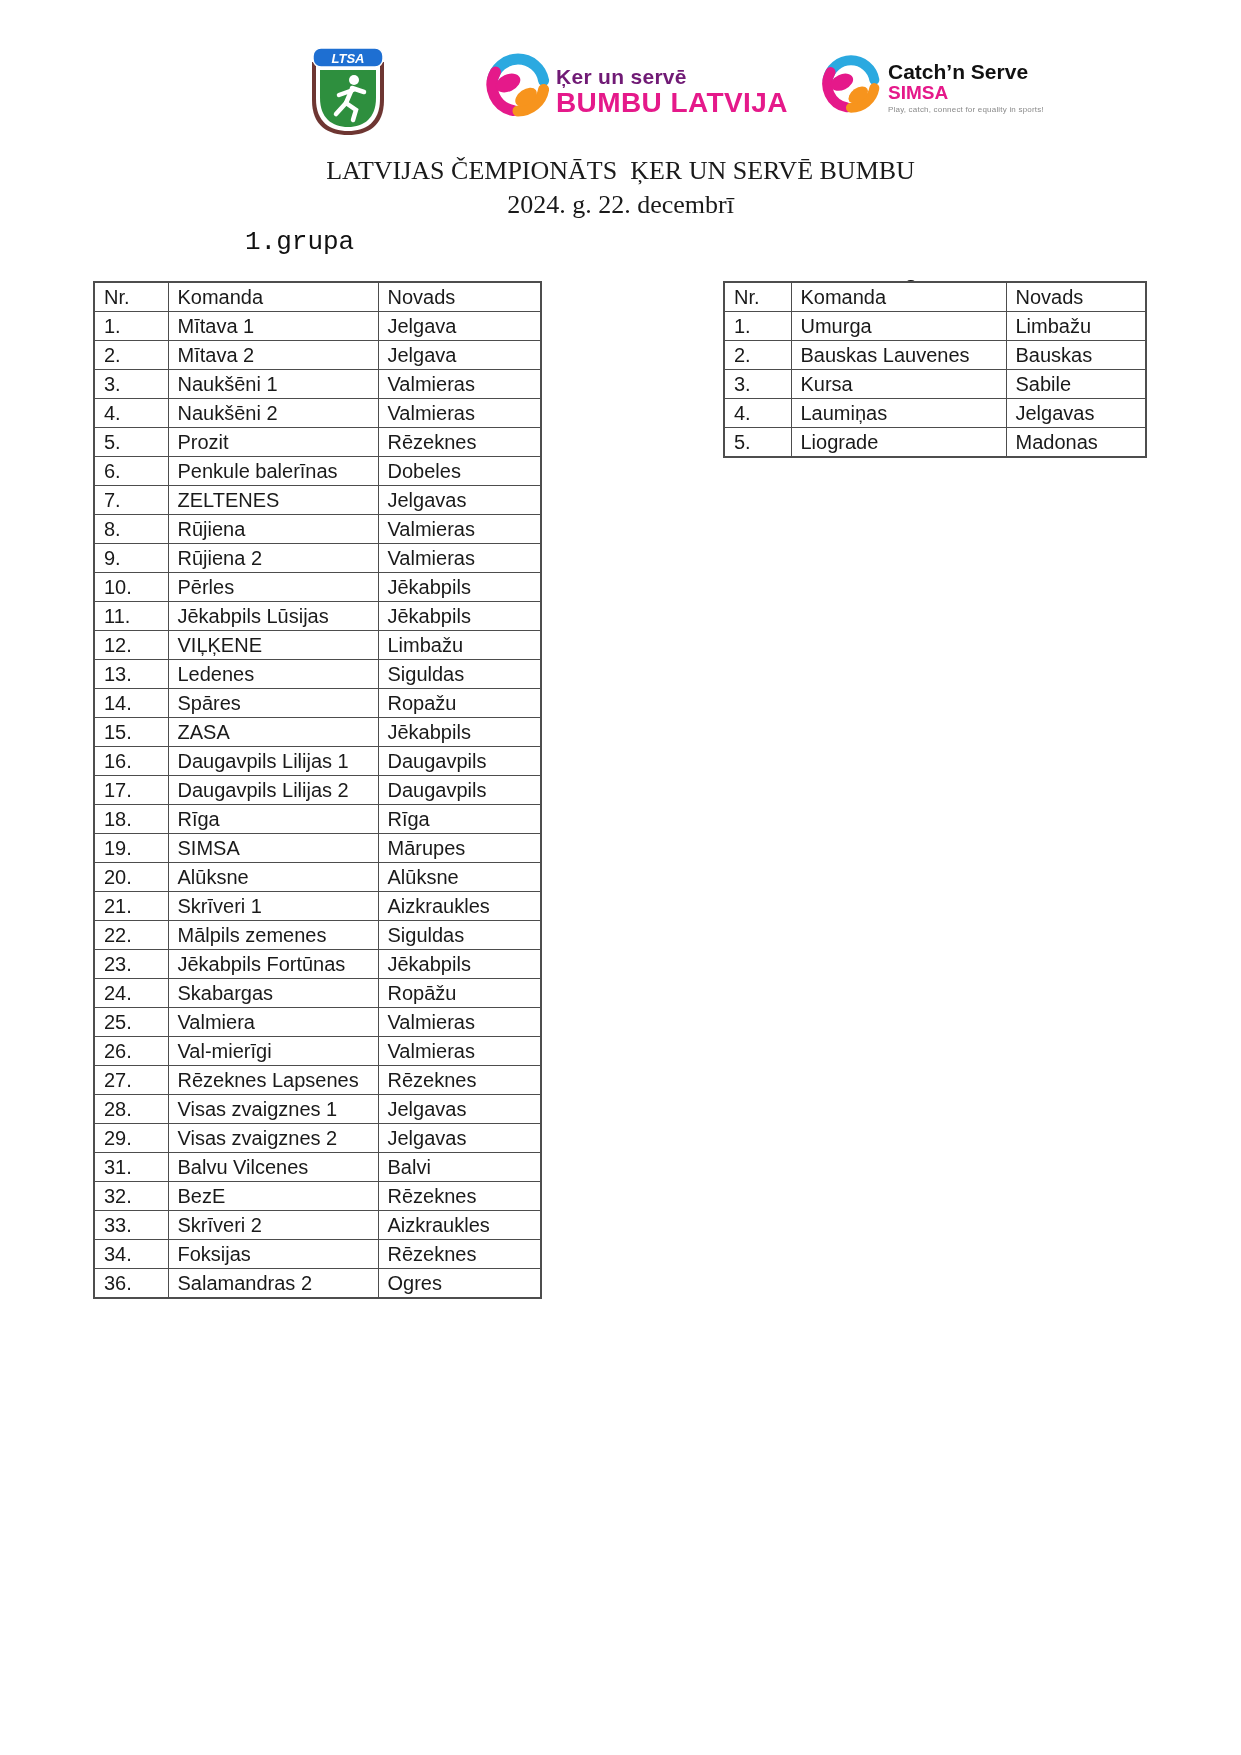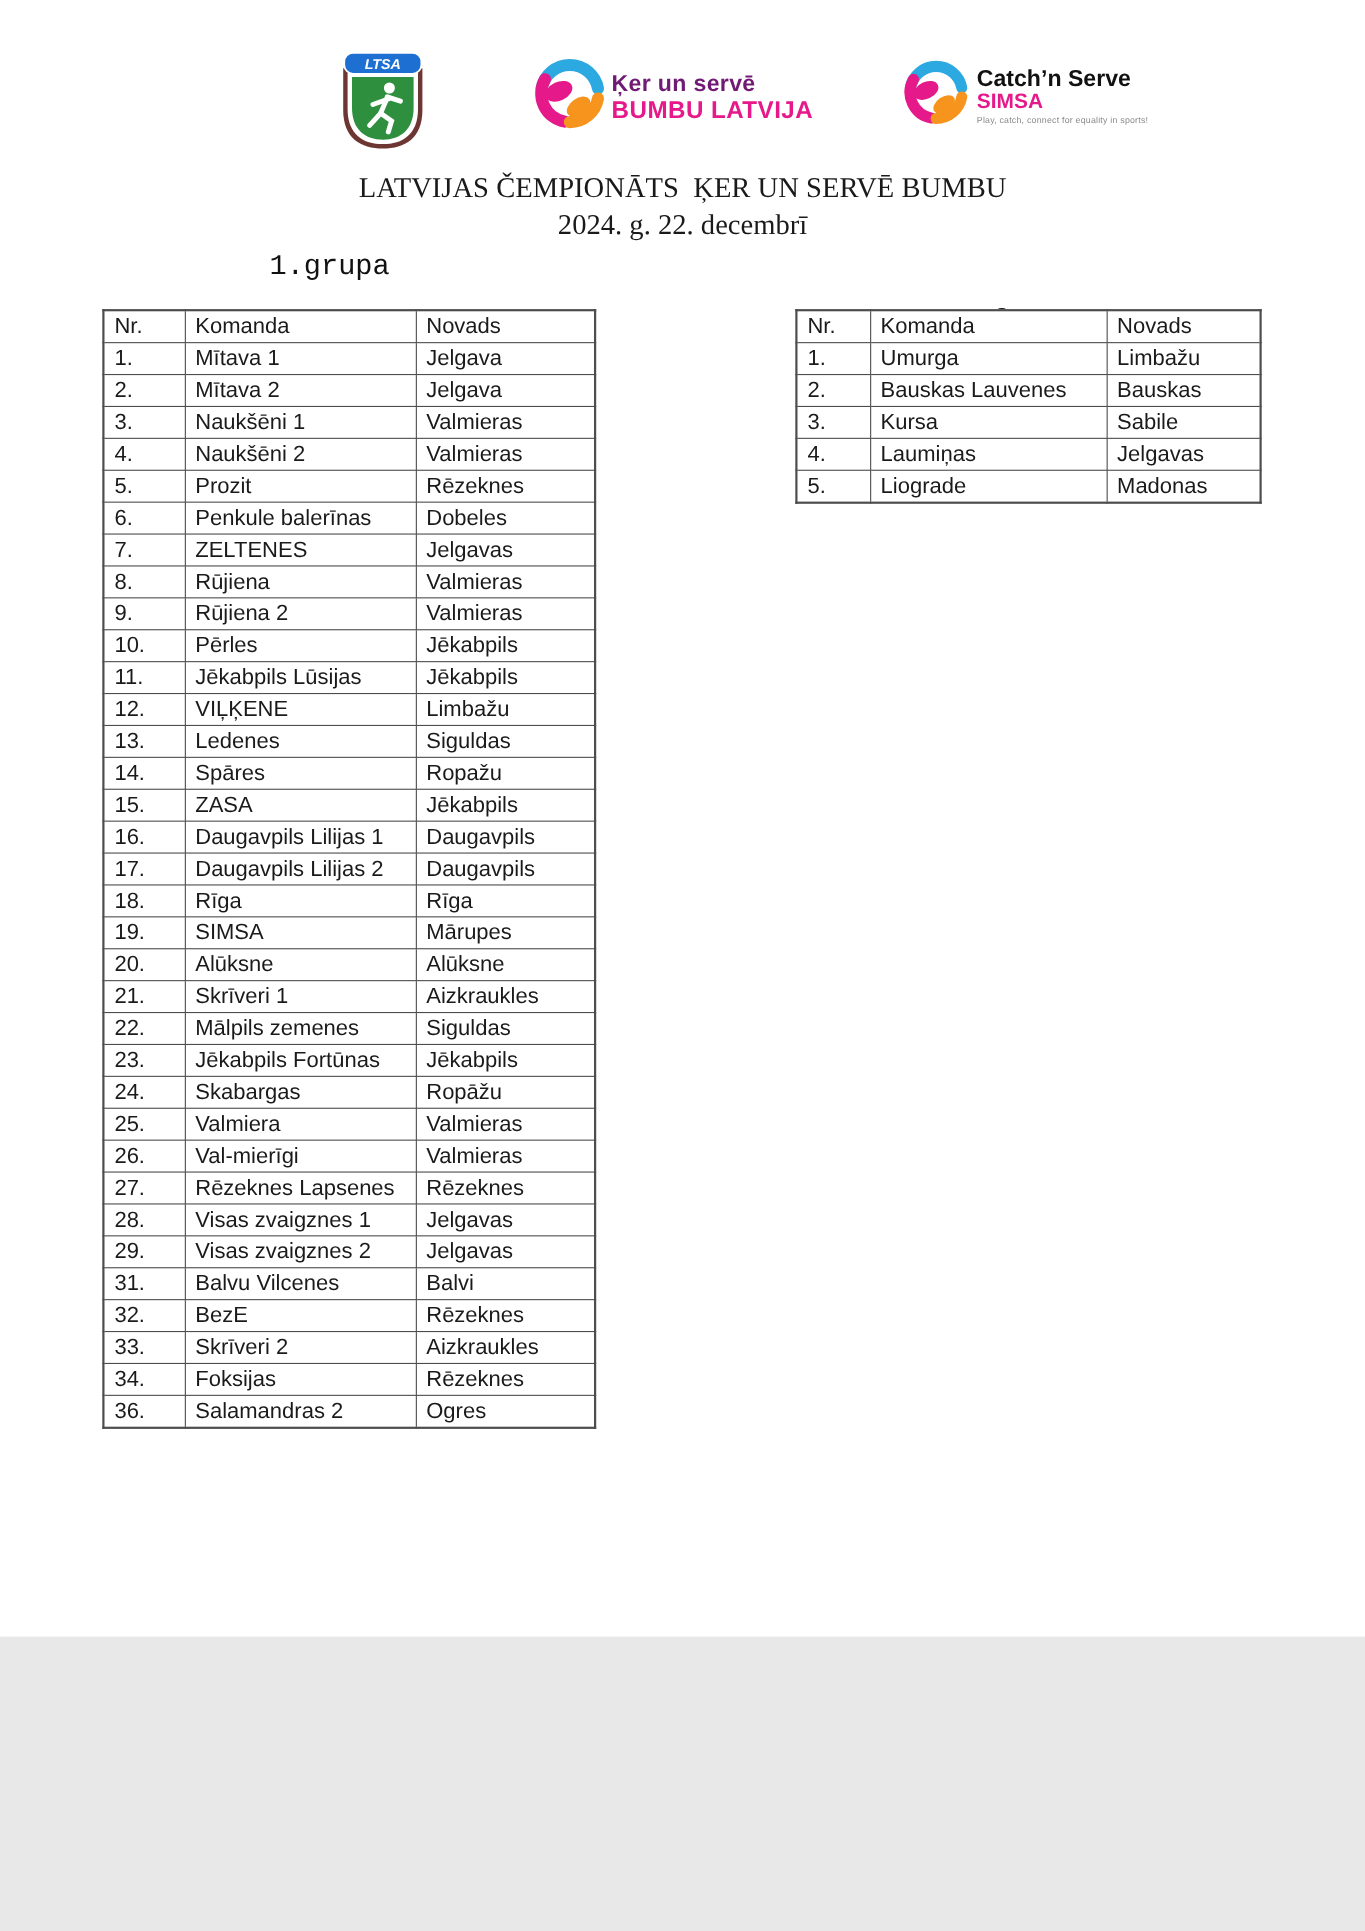--- a/index.html
+++ b/index.html
@@ -1,34 +1,34 @@
 <!DOCTYPE html>
 <html><head>
 <meta charset="utf-8">
 <style>
   html,body { margin:0; padding:0; background:#e8e8e8; }
   .page {
     position:relative;
-    width:1241px; height:1488px;
+    width:1241px; height:1755px;
     margin:0 auto;
     background:#ffffff;
     font-family:"Liberation Sans", sans-serif;
     color:#1a1a1a;
     overflow:hidden;
   }
 
   
   .logo { position:absolute; }
   #logo-ltsa { left:306px; top:46px; }
   #logo-kus-circle { left:484px; top:48px; }
   #logo-cs-circle  { left:820px; top:50px; }
 
   .kus-text { position:absolute; left:556px; top:66px; line-height:1.05; }
   .kus-line1 { font-size:21px; font-weight:700; color:#701a75; letter-spacing:.3px; }
-  .kus-line2 { font-size:22px; font-weight:800; color:#E5198A; letter-spacing:.4px; }
+  .kus-line2 { font-size:28px; font-weight:800; color:#E5198A; letter-spacing:.4px; }
 
   .cs-text { position:absolute; left:888px; top:61px; line-height:1.05; }
   .cs-line1 { font-size:21px; font-weight:800; color:#111; }
   .cs-line2 { font-size:19px; font-weight:800; color:#E5198A; }
   .cs-tagline { font-size:8px; color:#8a8a8a; margin-top:3px; letter-spacing:.2px; }
 
   
   .doc-title, .doc-date {
     position:absolute; left:0; width:100%;
     text-align:center;

